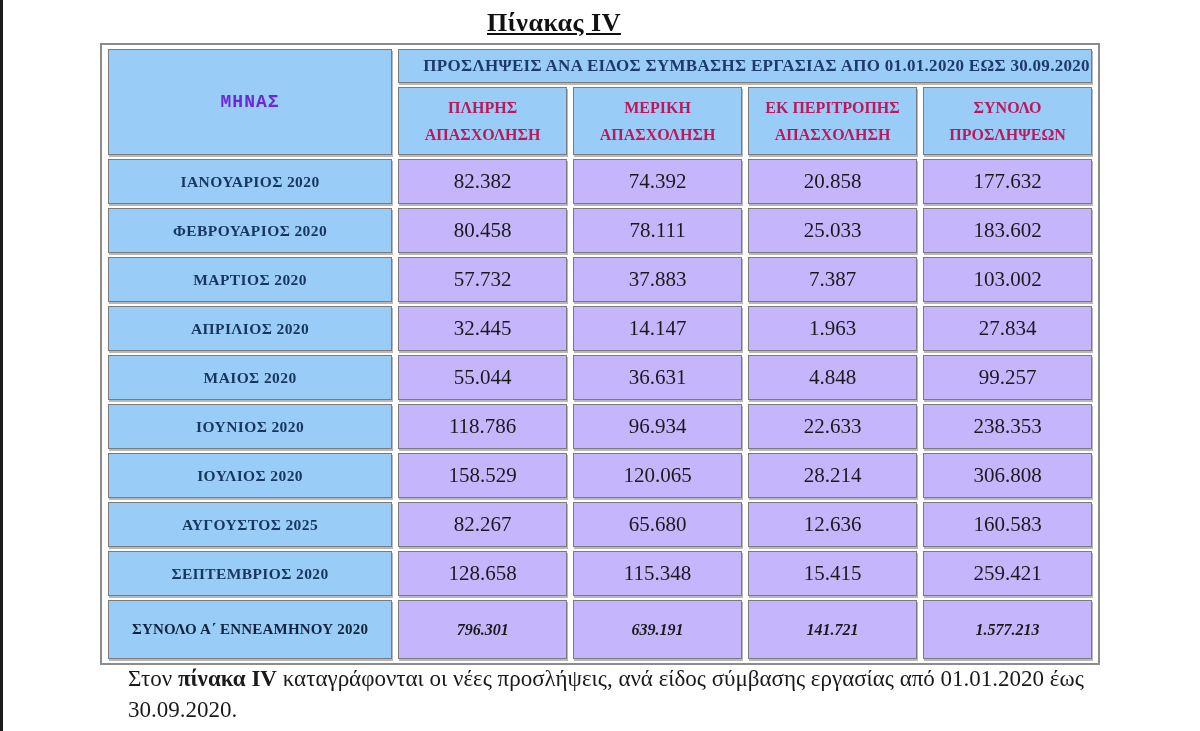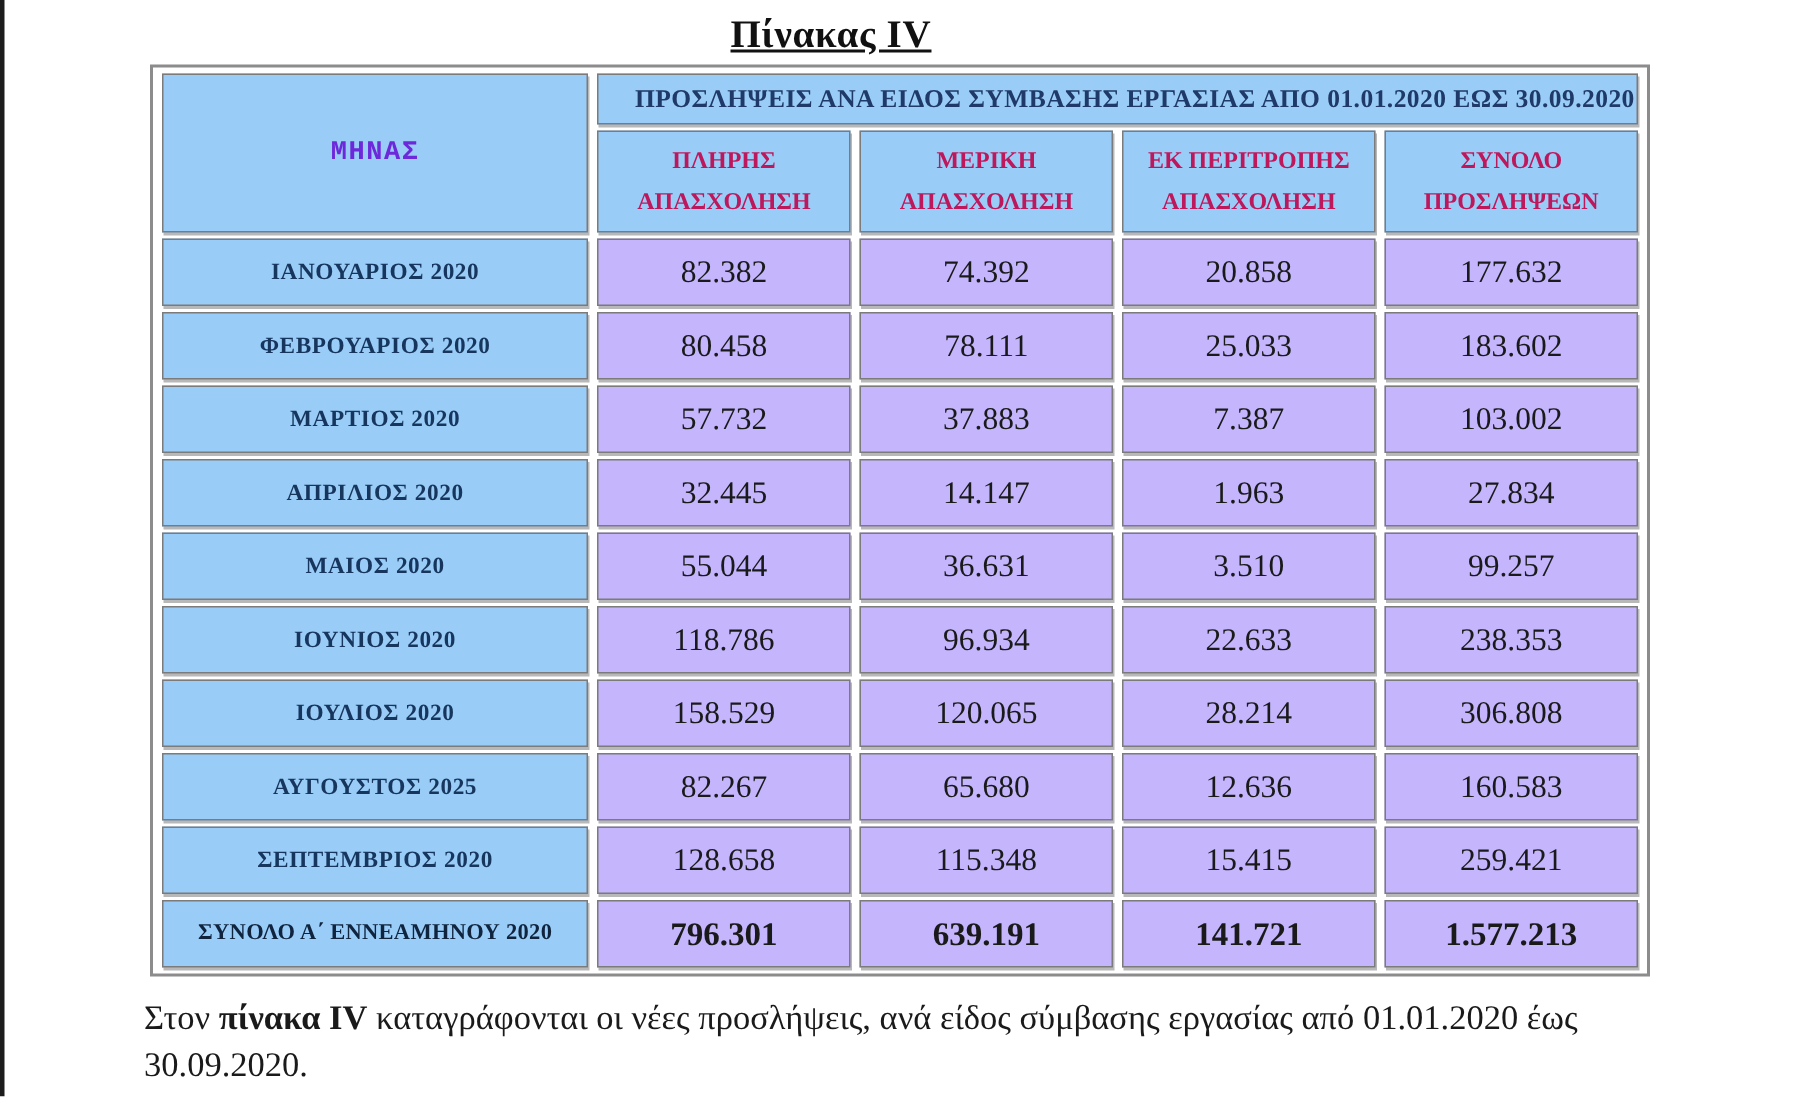--- a/index.html
+++ b/index.html
@@ -75,33 +75,34 @@
     color: #be185d;
     padding: 6px 2px;
   }
   .col-header-cell .hdr-line { display: block; line-height: 27px; }
   .month-cell {
     height: 45px;
     font-size: 15.5px;
     letter-spacing: 0.4px;
   }
   .total-label-cell {
-    height: 45px;
+    height: 59px;
     font-size: 15px;
     color: #10243e;
     letter-spacing: 0.2px;
     margin-top: 29px;
   }
   .total-num-cell {
     font-weight: bold;
-    font-size: 22px;
+    font-size: 16px;
+    font-style: italic;
   }
   .footnote {
     position: absolute;
-    left: 96px; top: 663px;
+    left: 128px; top: 663px;
     width: 1010px;
     font-size: 23px;
     color: #1a1a1a;
     line-height: 31px;
   }
   .footnote .bold { font-weight: bold; }
 </style>
 </head>
 <body>
 
@@ -167,21 +168,21 @@
           <td class="label-cell month-cell">ΑΠΡΙΛΙΟΣ 2020</td>
           <td class="num-cell">32.445</td>
           <td class="num-cell">14.147</td>
           <td class="num-cell">1.963</td>
           <td class="num-cell">27.834</td>
         </tr>
         <tr>
           <td class="label-cell month-cell">ΜΑΙΟΣ 2020</td>
           <td class="num-cell">55.044</td>
           <td class="num-cell">36.631</td>
-          <td class="num-cell">3.510</td>
+          <td class="num-cell">4.848</td>
           <td class="num-cell">99.257</td>
         </tr>
         <tr>
           <td class="label-cell month-cell">ΙΟΥΝΙΟΣ 2020</td>
           <td class="num-cell">118.786</td>
           <td class="num-cell">96.934</td>
           <td class="num-cell">22.633</td>
           <td class="num-cell">238.353</td>
         </tr>
         <tr>

